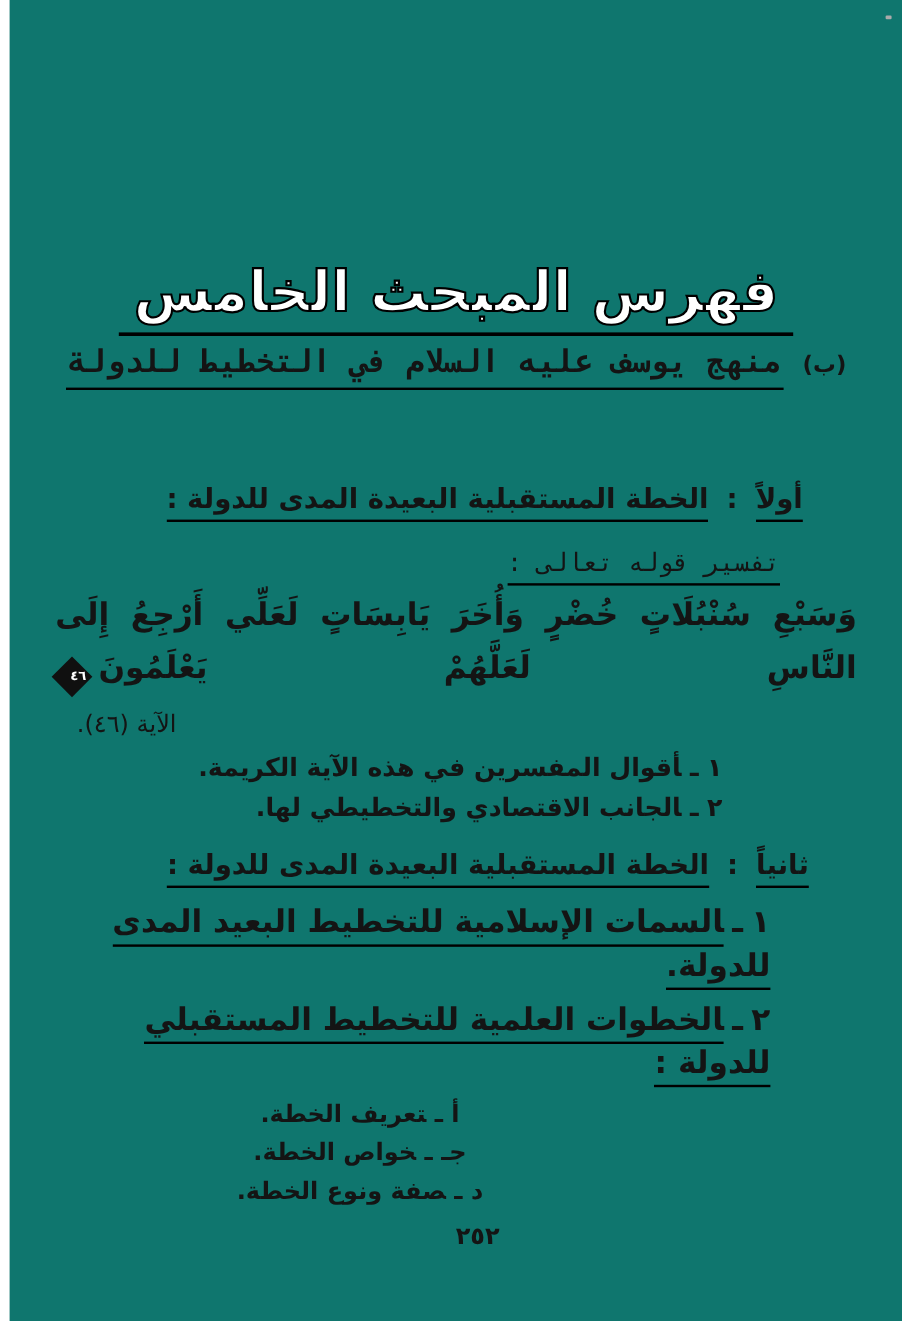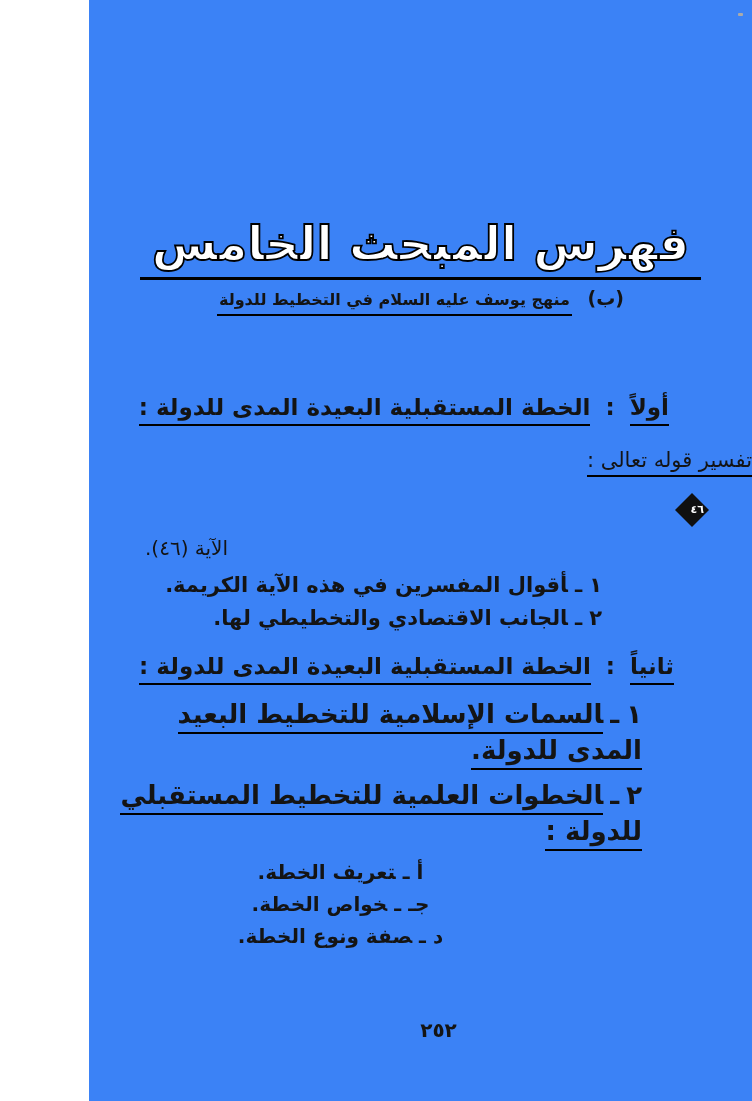--- a/index.html
+++ b/index.html
@@ -1,20 +1,20 @@
 <!DOCTYPE html>
 <html lang="ar" dir="rtl"><head>
 <meta charset="utf-8">
 <style>
   * { margin:0; padding:0; box-sizing:border-box; }
   html, body { background:#ffffff; }
   .page {
     position:relative;
-    width:663px; height:1101px;
-    background:#3b82f6;
+    width:744px; height:1101px;
+    background:#0f766e;
     overflow:hidden;
     direction:rtl;
     font-family:"DejaVu Sans", sans-serif;
     color:#141414;
   }
   .speck { position:absolute; top:13px; right:9px; width:5px; height:3px; background:#aaa; border-radius:1px; }
 
   
   .calli-wrap { margin-top:216px; text-align:center; }
   .calli {
@@ -22,29 +22,29 @@
     font-size:47px; font-weight:bold; line-height:1.2;
     padding:0 12px 5px; border-bottom:3px solid #000;
     color:#000;
   }
   @supports (-webkit-text-stroke: 2px #000) {
     .calli { color:#fff; -webkit-text-stroke:1.8px #000; }
   }
 
   .subtitle-row { margin-top:7px; text-align:center; font-weight:bold; white-space:nowrap; }
   .sub-prefix { font-size:19px; margin-left:10px; }
-  .subtitle-main { font-size:16px; border-bottom:2.5px solid #000; padding:0 2px 5px; }
+  .subtitle-main { font-size:26px; border-bottom:2.5px solid #000; padding:0 2px 5px;font-family:Liberation Mono, monospace; }
 
   .section-head { font-size:23px; font-weight:bold; line-height:1.4; }
   .head-first  { margin-top:82px; padding-right:83px; }
   .head-second { margin-top:16px; padding-right:78px; }
   .u  { border-bottom:2px solid #000; padding-bottom:4px; }
   .head-colon { margin:0 7px; }
 
-  .tafsir { margin-top:24px; font-size:21px; }
+  .tafsir { margin-top:24px; padding-right:102px; font-size:21px;font-family:Liberation Mono, monospace; }
   .tafsir .u { padding-bottom:3px; }
 
   .verse {
     padding:0 38px;
     font-size:26px; font-weight:bold; line-height:1.7;
     text-align:justify; text-align-last:justify;
   }
   .verse-1 { margin-top:8px; }
   .verse-2 { margin-top:8px; }
 
@@ -98,21 +98,21 @@
     <span class="head-colon">:</span>
     <span class="u">الخطة المستقبلية البعيدة المدى للدولة :</span>
   </div>
 
   <div class="tafsir">
     <span class="u">تفسير قوله تعالى :</span>
   </div>
 
 
   <div class="verse verse-2">
-    <span class="ayah-medallion"><span class="ayah-num">٤٦</span></span>
+    <span>وَسَبْعِ سُنْبُلَاتٍ خُضْرٍ وَأُخَرَ يَابِسَاتٍ لَعَلِّي أَرْجِعُ إِلَى النَّاسِ لَعَلَّهُمْ يَعْلَمُونَ</span><span class="ayah-medallion"><span class="ayah-num">٤٦</span></span>
   </div>
 
   <div class="verse-ref">الآية (٤٦).</div>
 
   <div class="list-1">
     <div class="li">
       <span>١</span><span class="item-dash">ـ</span><span>أقوال المفسرين في هذه الآية الكريمة.</span>
     </div>
     <div class="li">
       <span>٢</span><span class="item-dash">ـ</span><span>الجانب الاقتصادي والتخطيطي لها.</span>

